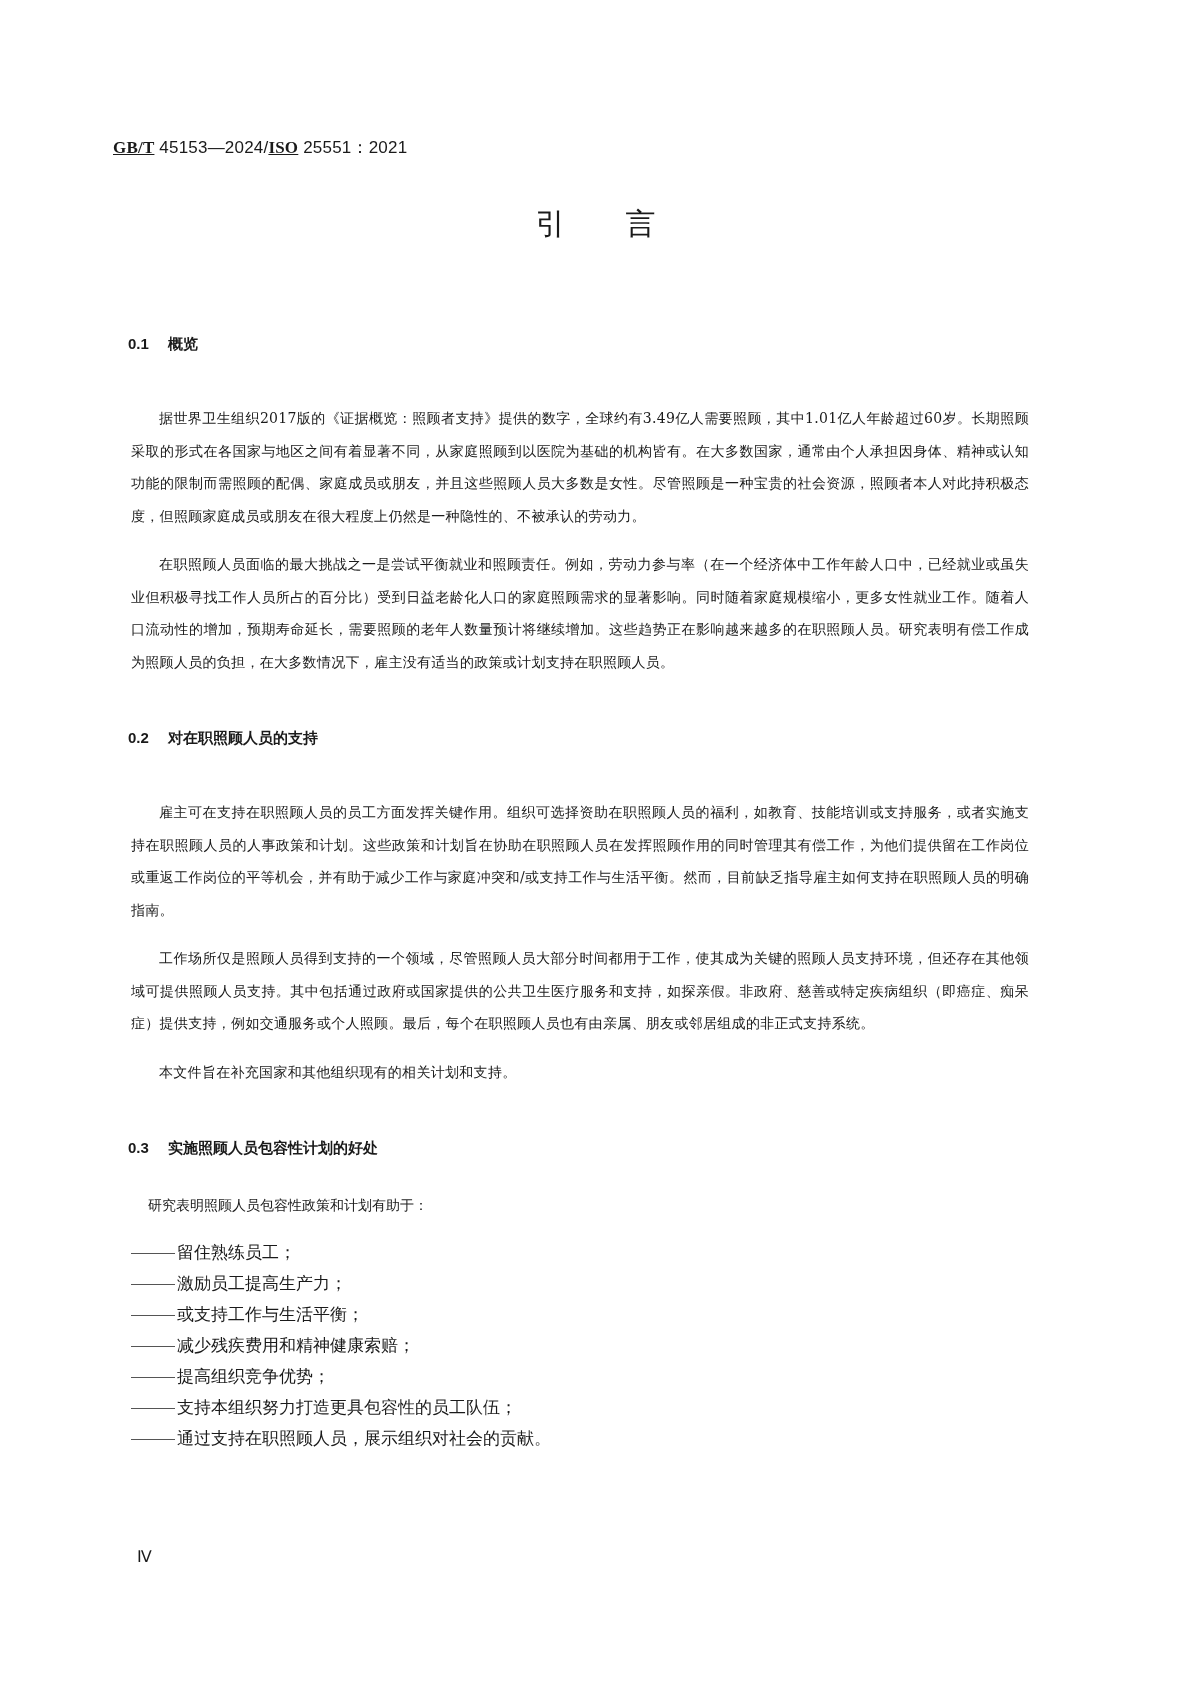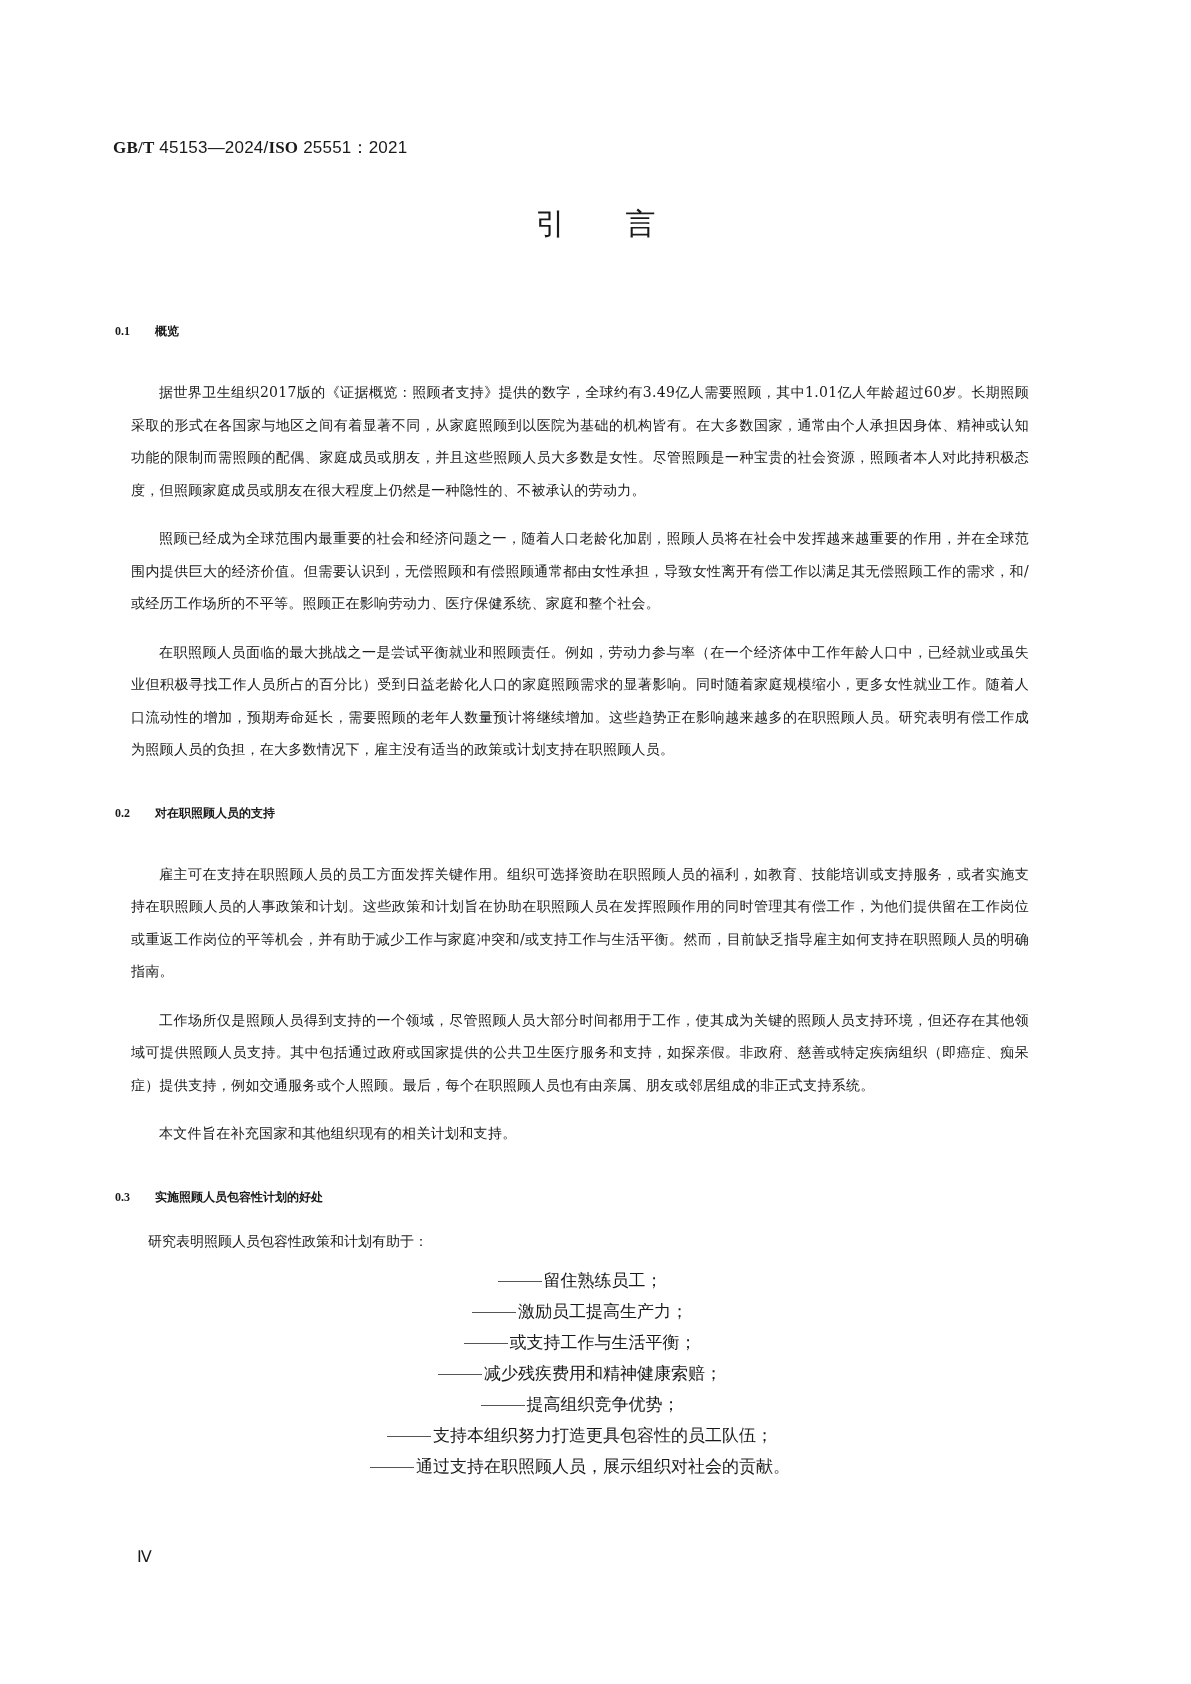--- a/index.html
+++ b/index.html
@@ -1,47 +1,46 @@
 <!DOCTYPE html>
 <html><head>
 <meta charset="utf-8">
 <style>
   html, body { margin: 0; padding: 0; background: #ffffff; }
   body { width: 1191px; height: 1684px; position: relative; overflow: hidden;
          font-family: "DejaVu Serif", "Liberation Serif", serif; color: #1a1a1a; }
   .header-code { position: absolute; left: 113px; top: 136px; font-size: 17px;
                  font-family: "Liberation Sans", sans-serif; letter-spacing: 0.2px; }
-  .header-code b { font-family: "Liberation Serif", serif; font-weight: bold; }
+  .header-code b { font-family: "Liberation Serif", serif; font-weight: bold; text-decoration: underline; }
   .title { position: absolute; left: 0; width: 1191px; top: 204px; text-align: center;
            font-size: 30px; font-family: "DejaVu Sans", sans-serif; letter-spacing: 60px;
            padding-left: 60px; box-sizing: border-box; }
   .content { position: absolute; left: 115px; width: 930px; top: 316px; }
-  .sec-head { font-family: Liberation Serif, serif; font-size: 12px; margin: 0; height: 30px; line-height: 30px; }
+  .sec-head { font-family: Liberation Sans, sans-serif; font-size: 15px; margin: 13px; height: 30px; line-height: 30px; }
   .sec-head .num { display: inline-block; width: 40px; }
   .para { font-size: 14px; line-height: 32.5px; text-indent: 2em; margin: 16px; text-align: justify; letter-spacing: 0.3px; }
   .gap { height: 16px; }
-  .list { margin: 8px; padding: 0; list-style: none; text-align: center; }
+  .list { margin: 16px; padding: 0; list-style: none; }
   .list li { font-size: 17px; line-height: 31px; padding-left: 0; }
   .list .dash { display: inline-block; width: 44px; border-top: 1px solid #555; vertical-align: middle; margin-right: 2px; margin-left: 0; }
   .intro { font-size: 14px; line-height: 31px; padding-left: 33px; margin: 0; }
   .page-num { position: absolute; left: 137px; top: 1547px; font-size: 16px; font-family: "Liberation Serif", serif; }
 </style>
 </head>
 <body>
 
 <div class="header-code"><b>GB/T</b><span> 45153—2024/</span><b>ISO</b><span> 25551：2021</span></div>
 
 <div class="title">引言</div>
 
 <div class="content">
 
   <h2 class="sec-head"><span class="num">0.1</span><span>概览</span></h2>
   <div style="height:14px"></div>
   <p class="para">据世界卫生组织2017版的《证据概览：照顾者支持》提供的数字，全球约有3.49亿人需要照顾，其中1.01亿人年龄超过60岁。长期照顾采取的形式在各国家与地区之间有着显著不同，从家庭照顾到以医院为基础的机构皆有。在大多数国家，通常由个人承担因身体、精神或认知功能的限制而需照顾的配偶、家庭成员或朋友，并且这些照顾人员大多数是女性。尽管照顾是一种宝贵的社会资源，照顾者本人对此持积极态度，但照顾家庭成员或朋友在很大程度上仍然是一种隐性的、不被承认的劳动力。</p>
-  <p class="para">照顾已经成为全球范围内最重要的社会和经济问题之一，随着人口老龄化加剧，照顾人员将在社会中发挥越来越重要的作用，并在全球范围内提供巨大的经济价值。但需要认识到，无偿照顾和有偿照顾通常都由女性承担，导致女性离开有偿工作以满足其无偿照顾工作的需求，和/或经历工作场所的不平等。照顾正在影响劳动力、医疗保健系统、家庭和整个社会。</p>
   <p class="para">在职照顾人员面临的最大挑战之一是尝试平衡就业和照顾责任。例如，劳动力参与率（在一个经济体中工作年龄人口中，已经就业或虽失业但积极寻找工作人员所占的百分比）受到日益老龄化人口的家庭照顾需求的显著影响。同时随着家庭规模缩小，更多女性就业工作。随着人口流动性的增加，预期寿命延长，需要照顾的老年人数量预计将继续增加。这些趋势正在影响越来越多的在职照顾人员。研究表明有偿工作成为照顾人员的负担，在大多数情况下，雇主没有适当的政策或计划支持在职照顾人员。</p>
   <div class="gap"></div>
 
   <h2 class="sec-head"><span class="num">0.2</span><span>对在职照顾人员的支持</span></h2>
   <div style="height:14px"></div>
   <p class="para">雇主可在支持在职照顾人员的员工方面发挥关键作用。组织可选择资助在职照顾人员的福利，如教育、技能培训或支持服务，或者实施支持在职照顾人员的人事政策和计划。这些政策和计划旨在协助在职照顾人员在发挥照顾作用的同时管理其有偿工作，为他们提供留在工作岗位或重返工作岗位的平等机会，并有助于减少工作与家庭冲突和/或支持工作与生活平衡。然而，目前缺乏指导雇主如何支持在职照顾人员的明确指南。</p>
   <p class="para">工作场所仅是照顾人员得到支持的一个领域，尽管照顾人员大部分时间都用于工作，使其成为关键的照顾人员支持环境，但还存在其他领域可提供照顾人员支持。其中包括通过政府或国家提供的公共卫生医疗服务和支持，如探亲假。非政府、慈善或特定疾病组织（即癌症、痴呆症）提供支持，例如交通服务或个人照顾。最后，每个在职照顾人员也有由亲属、朋友或邻居组成的非正式支持系统。</p>
   <p class="para">本文件旨在补充国家和其他组织现有的相关计划和支持。</p>
   <div class="gap"></div>
 

